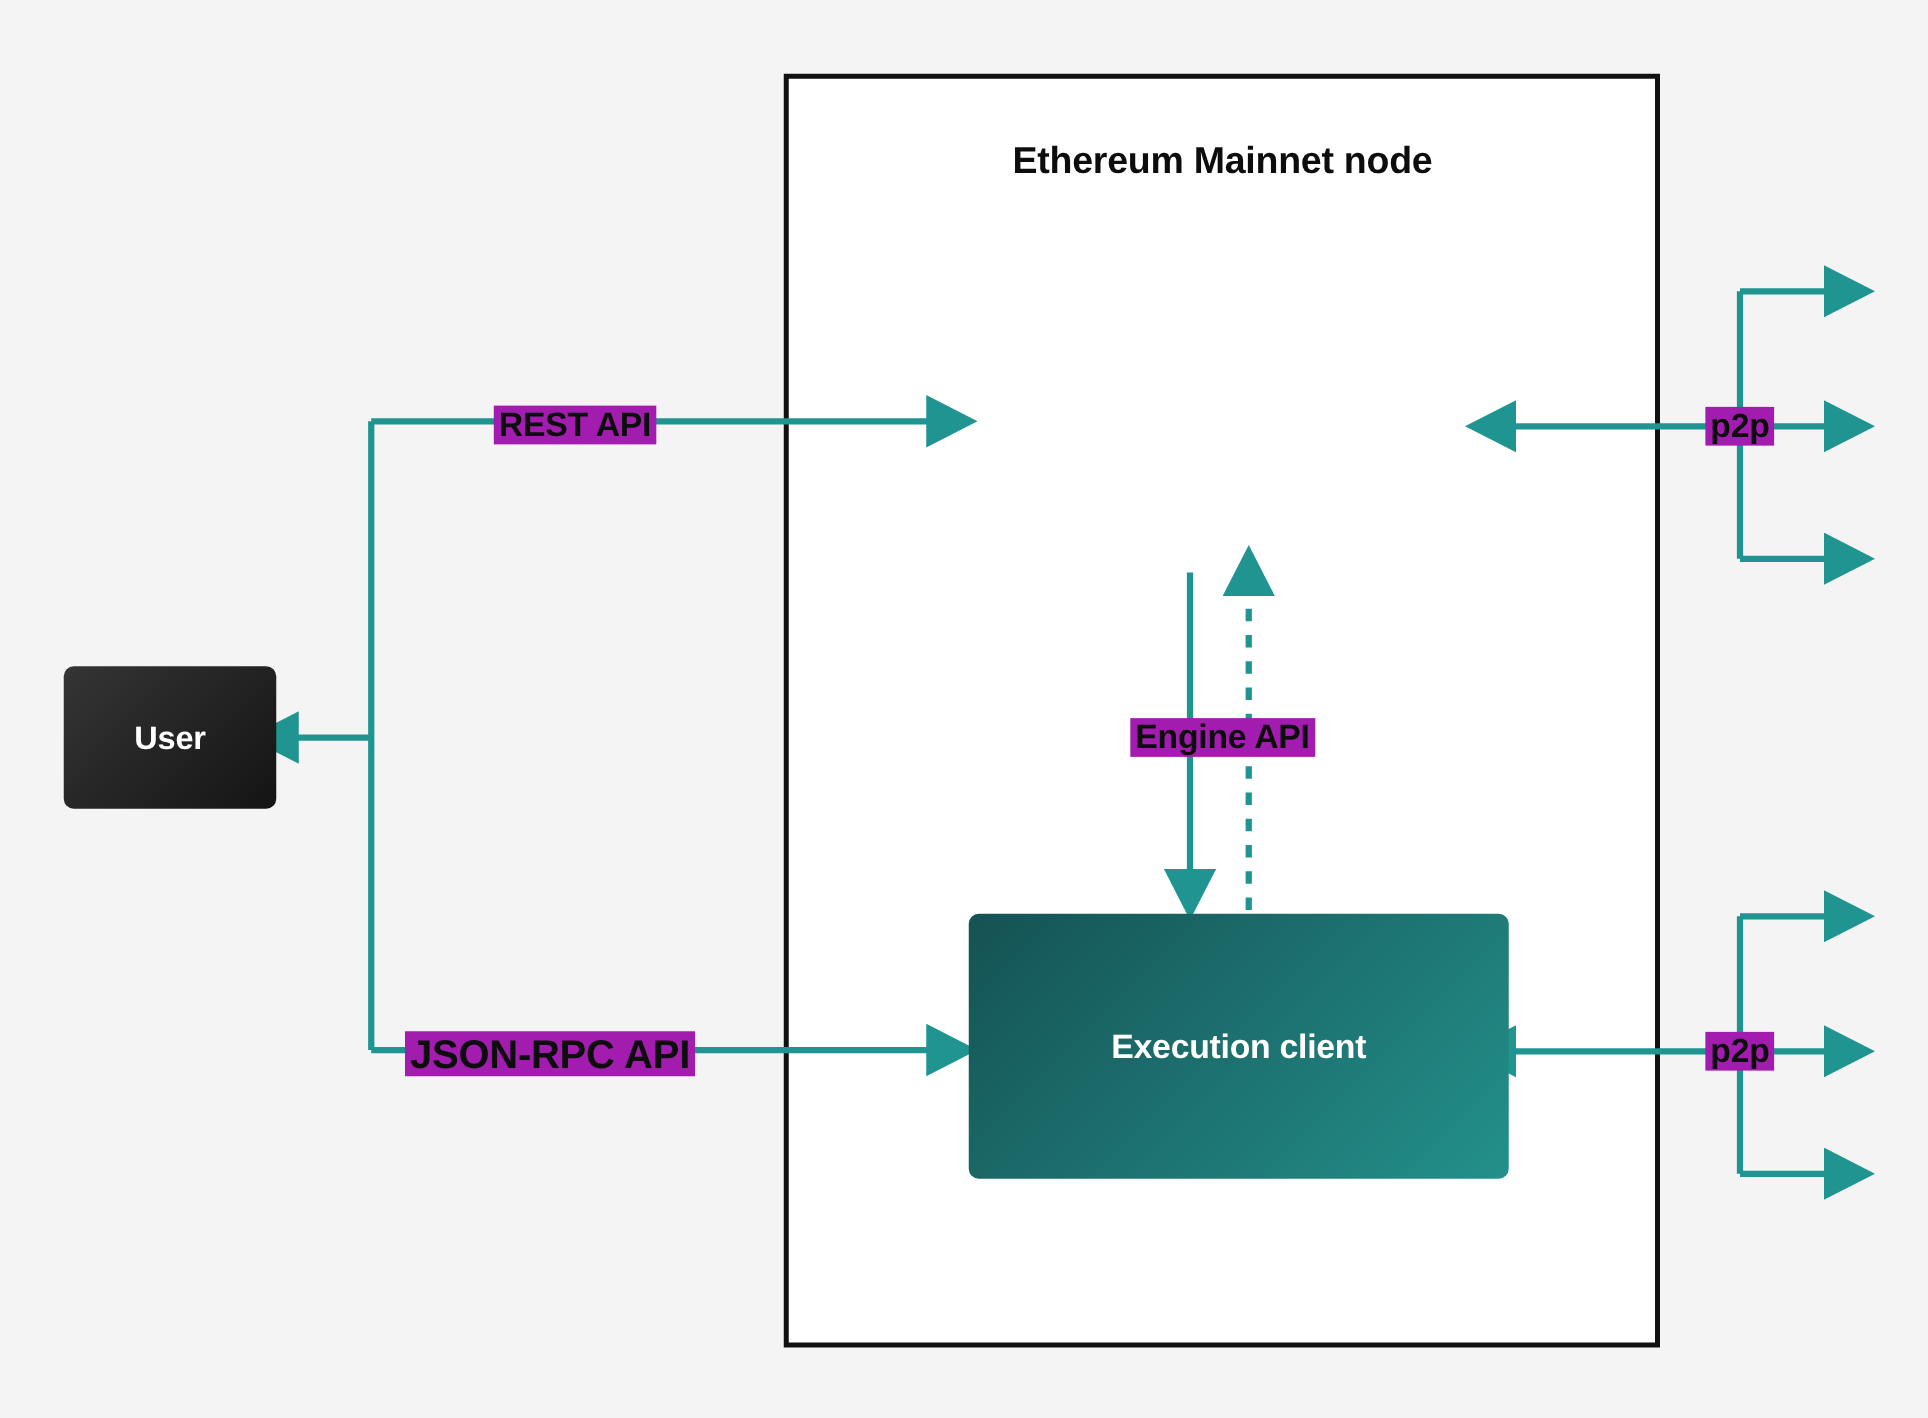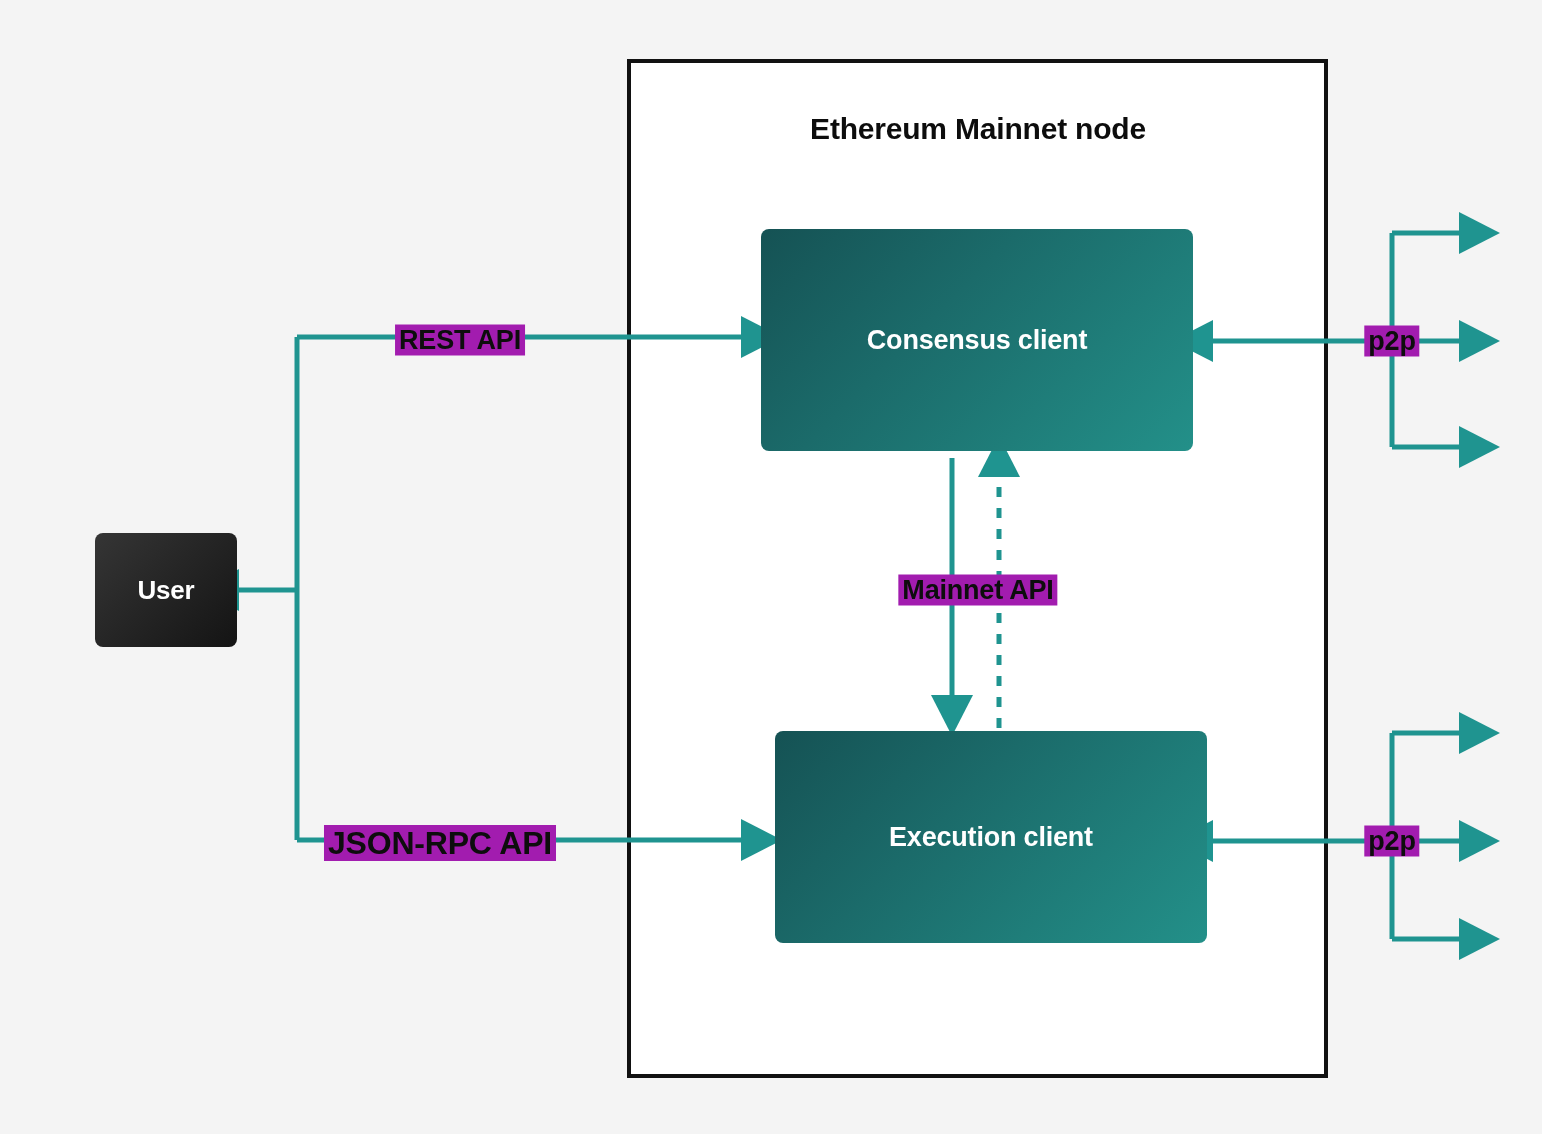--- a/index.html
+++ b/index.html
@@ -63,25 +63,24 @@
   }
   #node-title {
     position: absolute;
     left: 978px;
     top: 129px;
     font-size: 30px;
   }
   #user-box {
     left: 51px;
     top: 533px;
-    width: 142px;
+    width: 170px;
     height: 114px;
     background: linear-gradient(135deg, #353535 0%, #262626 45%, #141414 100%);
     font-size: 26px;
-    margin-left: 44px;
   }
   #consensus-client-box {
     left: 761px;
     top: 229px;
     width: 432px;
     height: 222px;
     background: linear-gradient(135deg, #155254 0%, #1b6b6a 40%, #239089 100%);
     font-size: 27px;
   }
   #execution-client-box {
@@ -148,31 +147,28 @@
       <path d="M1392,939 L1466,939" marker-end="url(#arrow-right)"></path>
     </g>
   </svg>
 
   <div id="node-title" class="lbl">Ethereum Mainnet node</div>
 
   <div id="user-box" class="node-box">
     <span>User</span>
   </div>
 
-  <div id="consensus-client-box" class="node-box">
-    <span>Consensus client</span>
-  </div>
 
   <div id="execution-client-box" class="node-box">
     <span>Execution client</span>
   </div>
 
   <div id="label-rest-api" class="lbl on-line">REST API</div>
 
   <div id="label-jsonrpc-api" class="lbl on-line">JSON-RPC API</div>
 
-  <div id="label-engine-api" class="lbl on-line">Mainnet API</div>
+  <div id="label-engine-api" class="lbl on-line">Engine API</div>
 
   <div id="label-p2p-top" class="lbl on-line">p2p</div>
 
   <div id="label-p2p-bottom" class="lbl on-line">p2p</div>
 
 </div>
 
 </body></html>

